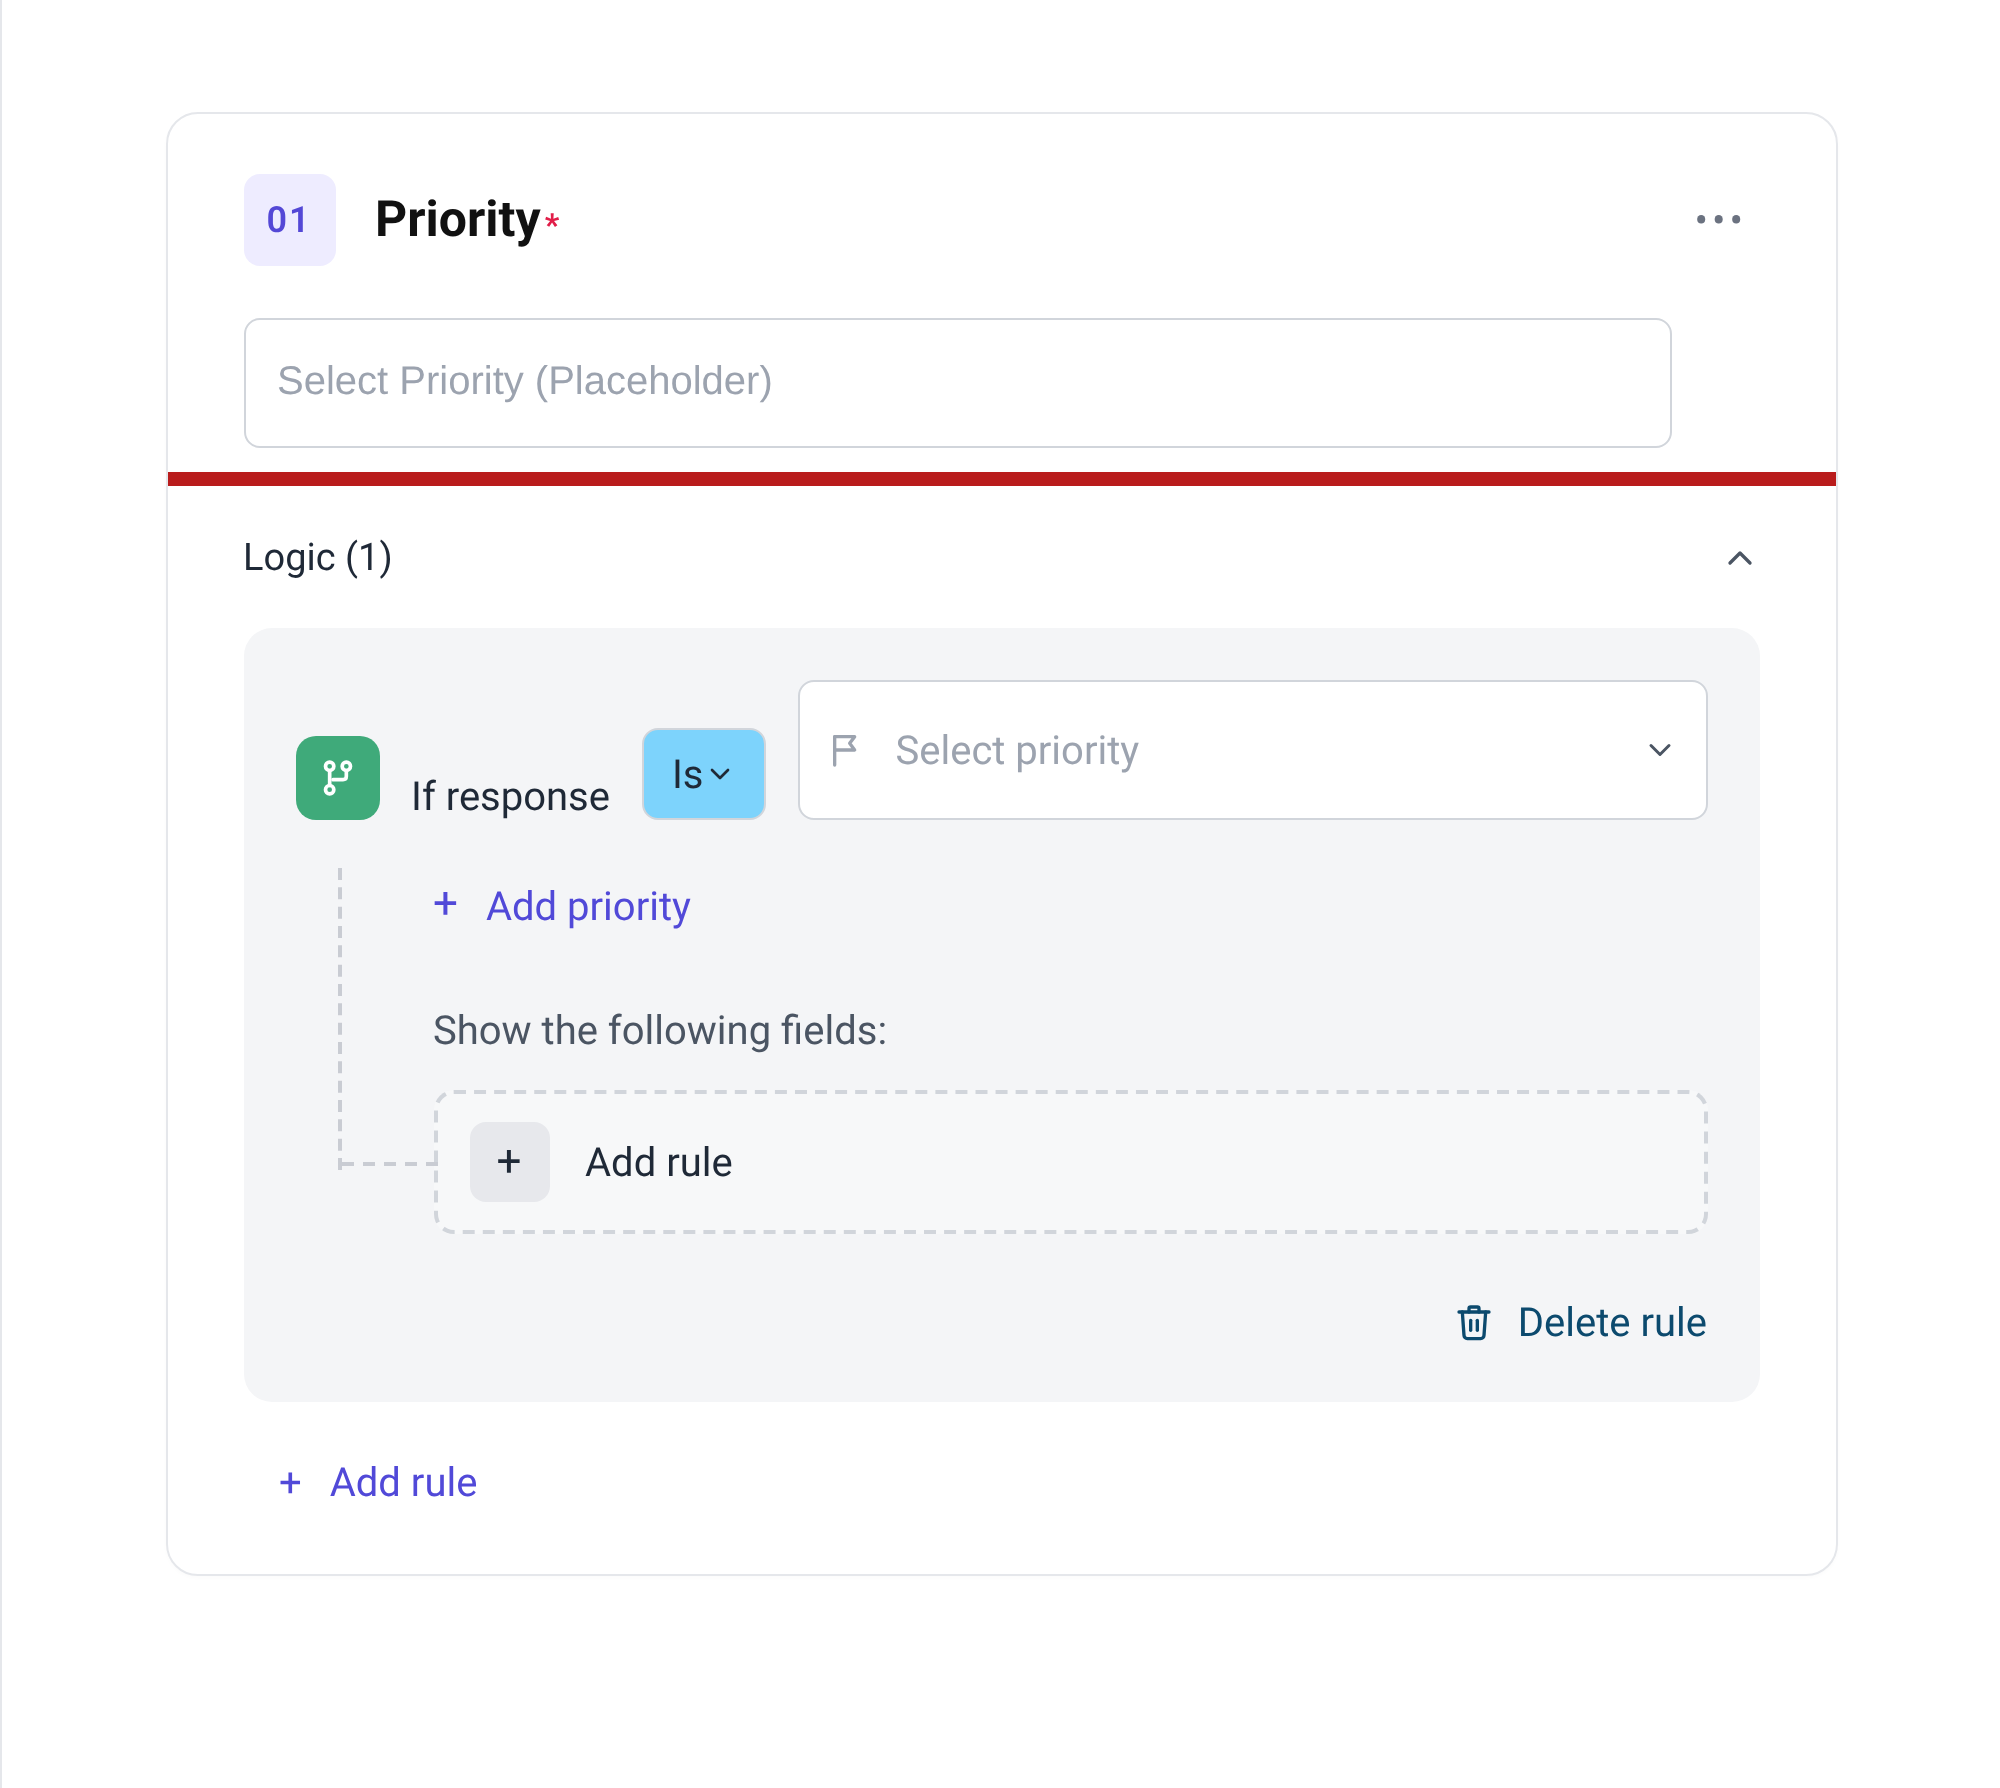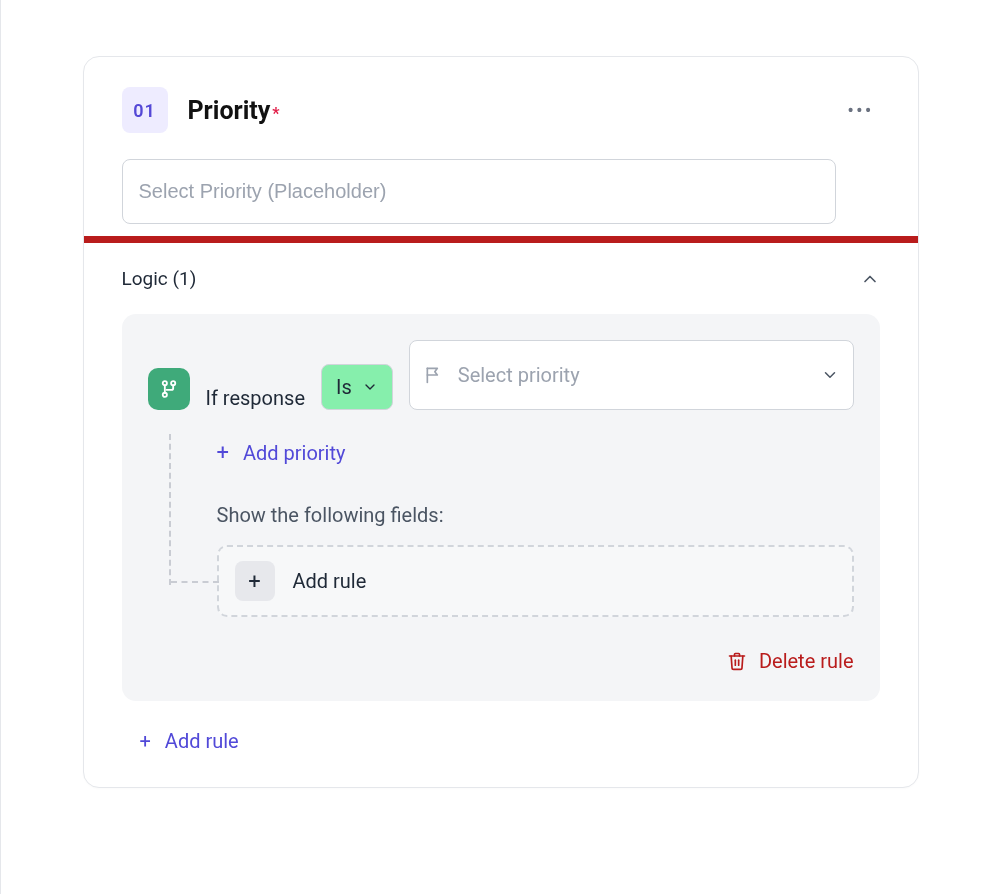--- a/index.html
+++ b/index.html
@@ -134,22 +134,22 @@
     border-radius: 10px;
     display: flex; align-items: center; justify-content: center;
     color: #fff;
     flex-shrink: 0;
   }
   .if-text {
     font-size: 20px;
     color: #1f2937;
   }
   .op-select {
-    display: flex; align-items: center; gap: 10px;
-    background: #86efac;
+    display: flex; align-items: center; 
+    background: #7dd3fc;
     border: 1px solid #d1d5db;
     border-radius: 8px;
     padding: 10px 14px;
     font-size: 20px;
     cursor: pointer;
     color: #1f2937;
   }
   .value-select {
     display: flex; align-items: center;
     background: #fff;
@@ -218,21 +218,21 @@
   }
   .add-field-text {
     font-size: 20px;
     color: #1f2937;
   }
   .delete-row {
     display: flex; justify-content: flex-end; margin-top: 32px;
   }
   .delete-rule {
     display: flex; align-items: center; gap: 12px;
-    color: #b91c1c;
+    color: #0c4a6e;
     font-size: 20px;
     cursor: pointer;
   }
   .add-rule {
     display: flex; align-items: center; gap: 14px;
     color: #5149d8;
     font-size: 20px;
     margin-top: 28px;
     margin-left: 18px;
     cursor: pointer;

